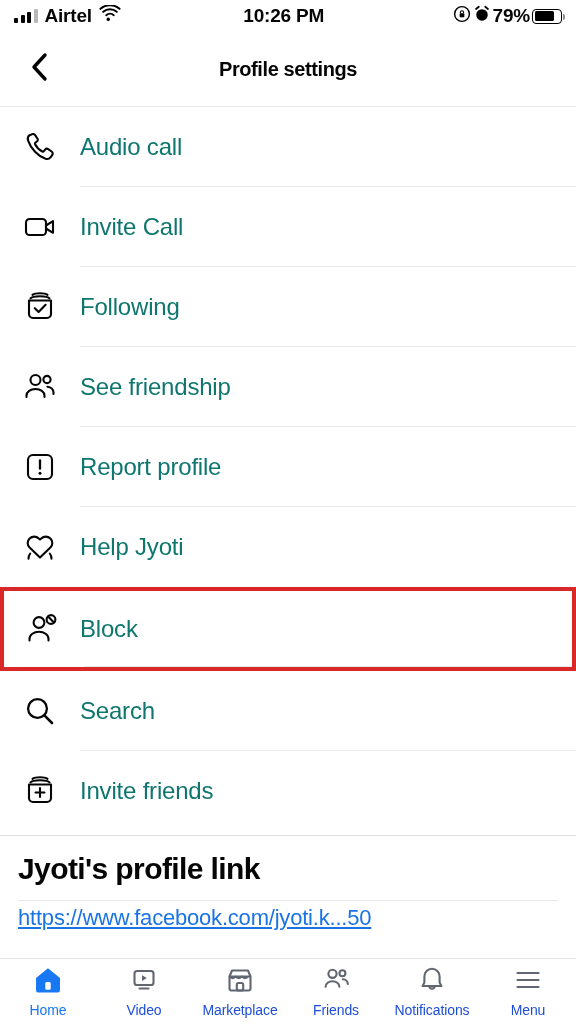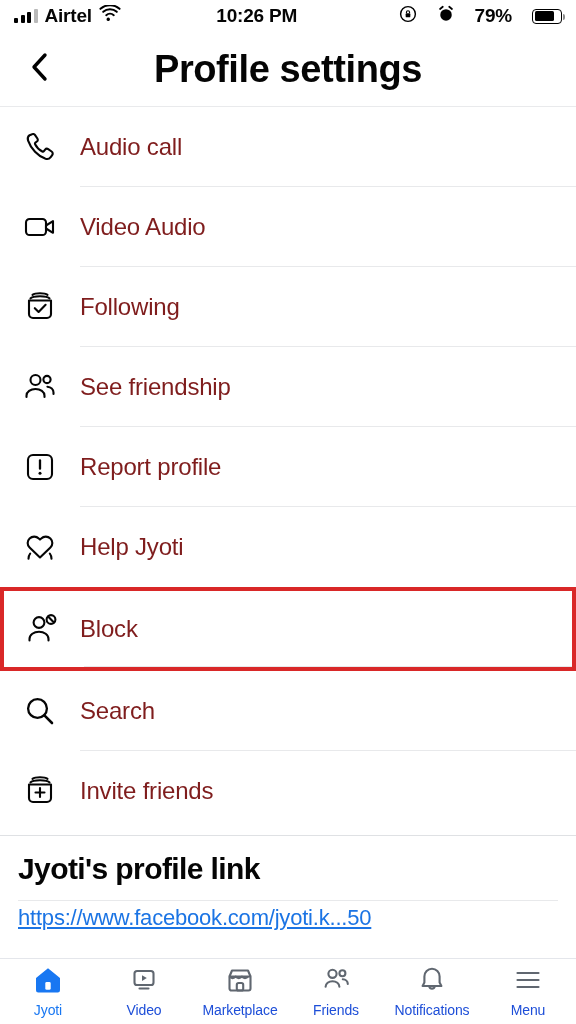--- a/index.html
+++ b/index.html
@@ -18,21 +18,21 @@
     display:flex;
     align-items:center;
     padding:12px 14px;
     font-size:19px;
     font-weight:700;
     letter-spacing:-0.2px;
     text-align:right;
   }
   .sb-left { display:flex; align-items:center; gap:7px; flex:0 0 auto; }
   .sb-center { flex:1; display:flex; justify-content:center; }
-  .sb-right { display:flex; align-items:center; gap:20px; flex:0 0 auto; }
+  .sb-right { display:flex; align-items:center; gap:2px; flex:0 0 auto; }
   .sb-time { font-size:19px; font-weight:700; margin-left:-6px; }
   .bars { display:flex; align-items:flex-end; gap:2.5px; height:14px; }
   .bars i { display:block; width:4px; background:#000; border-radius:1px; }
   .bars i:nth-child(1){ height:5px; }
   .bars i:nth-child(2){ height:8px; }
   .bars i:nth-child(3){ height:11px; }
   .bars i:nth-child(4){ height:14px; background:#b9b9b9; }
   .batt {
     width:30px; height:15px; border:1.8px solid #000; border-radius:4px;
     position:relative; display:flex; align-items:center; padding:1.6px;
@@ -52,40 +52,40 @@
     border-bottom:1px solid #e9eaec;
   }
   .back-btn {
     width:56px; height:56px; margin-left:12px;
     display:flex; align-items:center; justify-content:center;
     cursor:pointer;
   }
   .page-title {
     position:absolute; left:0; right:0;
     text-align:center;
-    font-size:38px; font-weight:700; letter-spacing:-0.4px;
+    font-size:20px; font-weight:700; letter-spacing:-0.4px;
     pointer-events:none;
   }
 
   
   .menu-list { }
   .row {
     height:80px;
     display:flex;
     align-items:center;
     position:relative;
     cursor:pointer;
     background:#fff;
   }
   .row .ico {
     width:80px; flex:0 0 80px;
     display:flex; align-items:center; justify-content:center;
   }
   .row .label {
-    font-size:24px; font-weight:400; letter-spacing:-0.2px; color:#7f1d1d;
+    font-size:24px; font-weight:400; letter-spacing:-0.2px; color:#0f766e;
   }
   .row .sep {
     position:absolute; left:80px; right:0; bottom:0;
     height:1px; background:#e8e9eb;
   }
 
   .row.highlight {
     border:4px solid #d92828;
     height:84px;
   }
@@ -191,21 +191,21 @@
     <div class="sep"></div>
   </div>
 
   <div class="row">
     <div class="ico">
       <svg width="40" height="40" viewBox="0 0 40 40">
           <rect x="6" y="12" width="20" height="16" rx="3.6" stroke="#050505" stroke-width="2.1" fill="none"></rect>
           <path d="M26 18.5 33 14.2v11.6L26 21.5z" stroke="#050505" stroke-width="2.1" fill="none" stroke-linejoin="round"></path>
         </svg>
     </div>
-    <div class="label">Video Audio</div>
+    <div class="label">Invite Call</div>
     <div class="sep"></div>
   </div>
 
   <div class="row">
     <div class="ico">
       <svg width="40" height="40" viewBox="0 0 40 40">
           <path d="M9 13.5h22v13.5a4 4 0 0 1-4 4H13a4 4 0 0 1-4-4z" stroke="#050505" stroke-width="2.1" fill="none" stroke-linejoin="round"></path>
           <path d="M10.5 11.3c1-1.3 3.5-2.1 9.5-2.1s8.5.8 9.5 2.1" stroke="#050505" stroke-width="2.1" fill="none" stroke-linecap="round"></path>
           <path d="M12.5 7.8c1.3-1 3.5-1.6 7.5-1.6s6.2.6 7.5 1.6" stroke="#050505" stroke-width="2.1" fill="none" stroke-linecap="round"></path>
           <path d="M14.8 21.2 18.6 25l7-7.2" stroke="#050505" stroke-width="2.1" fill="none" stroke-linecap="round" stroke-linejoin="round"></path>
@@ -300,21 +300,21 @@
 
 <div class="bottom-nav">
 
   <div class="nav-item active">
     <span>
       <svg width="30" height="30" viewBox="0 0 30 30">
           <path d="M15 3.2 27 13v12.2a2.2 2.2 0 0 1-2.2 2.2H5.2A2.2 2.2 0 0 1 3 25.2V13z" fill="#1877f2"></path>
           <rect x="12.3" y="17" width="5.4" height="7.8" rx="1.4" fill="#fff"></rect>
         </svg>
     </span>
-    <span class="nav-lbl">Jyoti</span>
+    <span class="nav-lbl">Home</span>
   </div>
 
   <div class="nav-item">
     <span>
       <svg width="30" height="30" viewBox="0 0 30 30">
           <rect x="5.5" y="6" width="19" height="14" rx="2.6" stroke="#606770" stroke-width="2.1" fill="none"></rect>
           <path d="M13 10.3l4.8 2.8-4.8 2.8z" fill="#606770"></path>
           <path d="M10.5 23.5h9" stroke="#606770" stroke-width="2.1" stroke-linecap="round"></path>
         </svg>
     </span>

